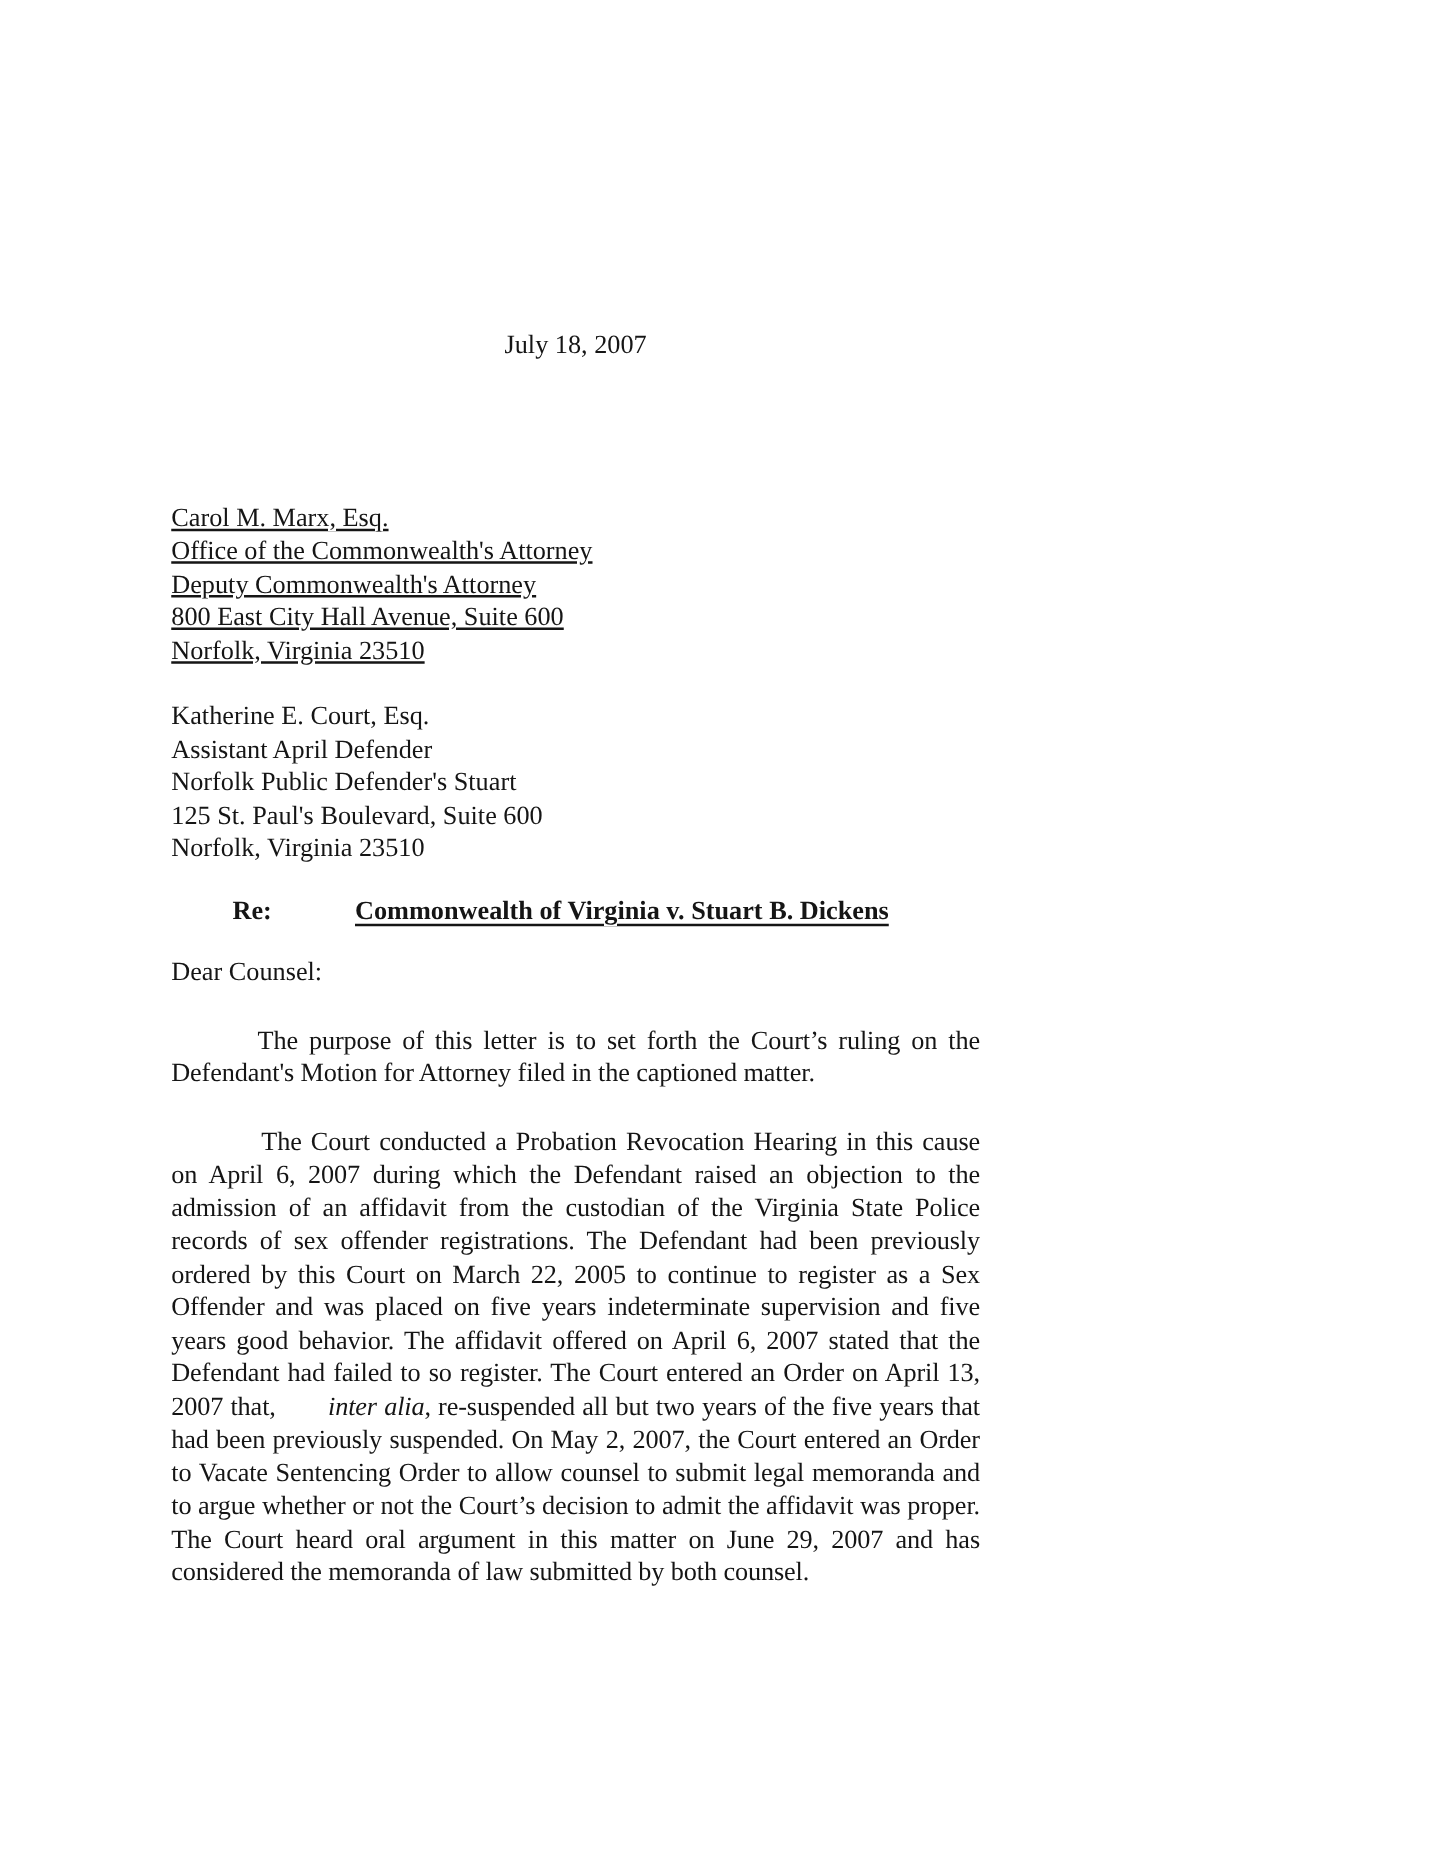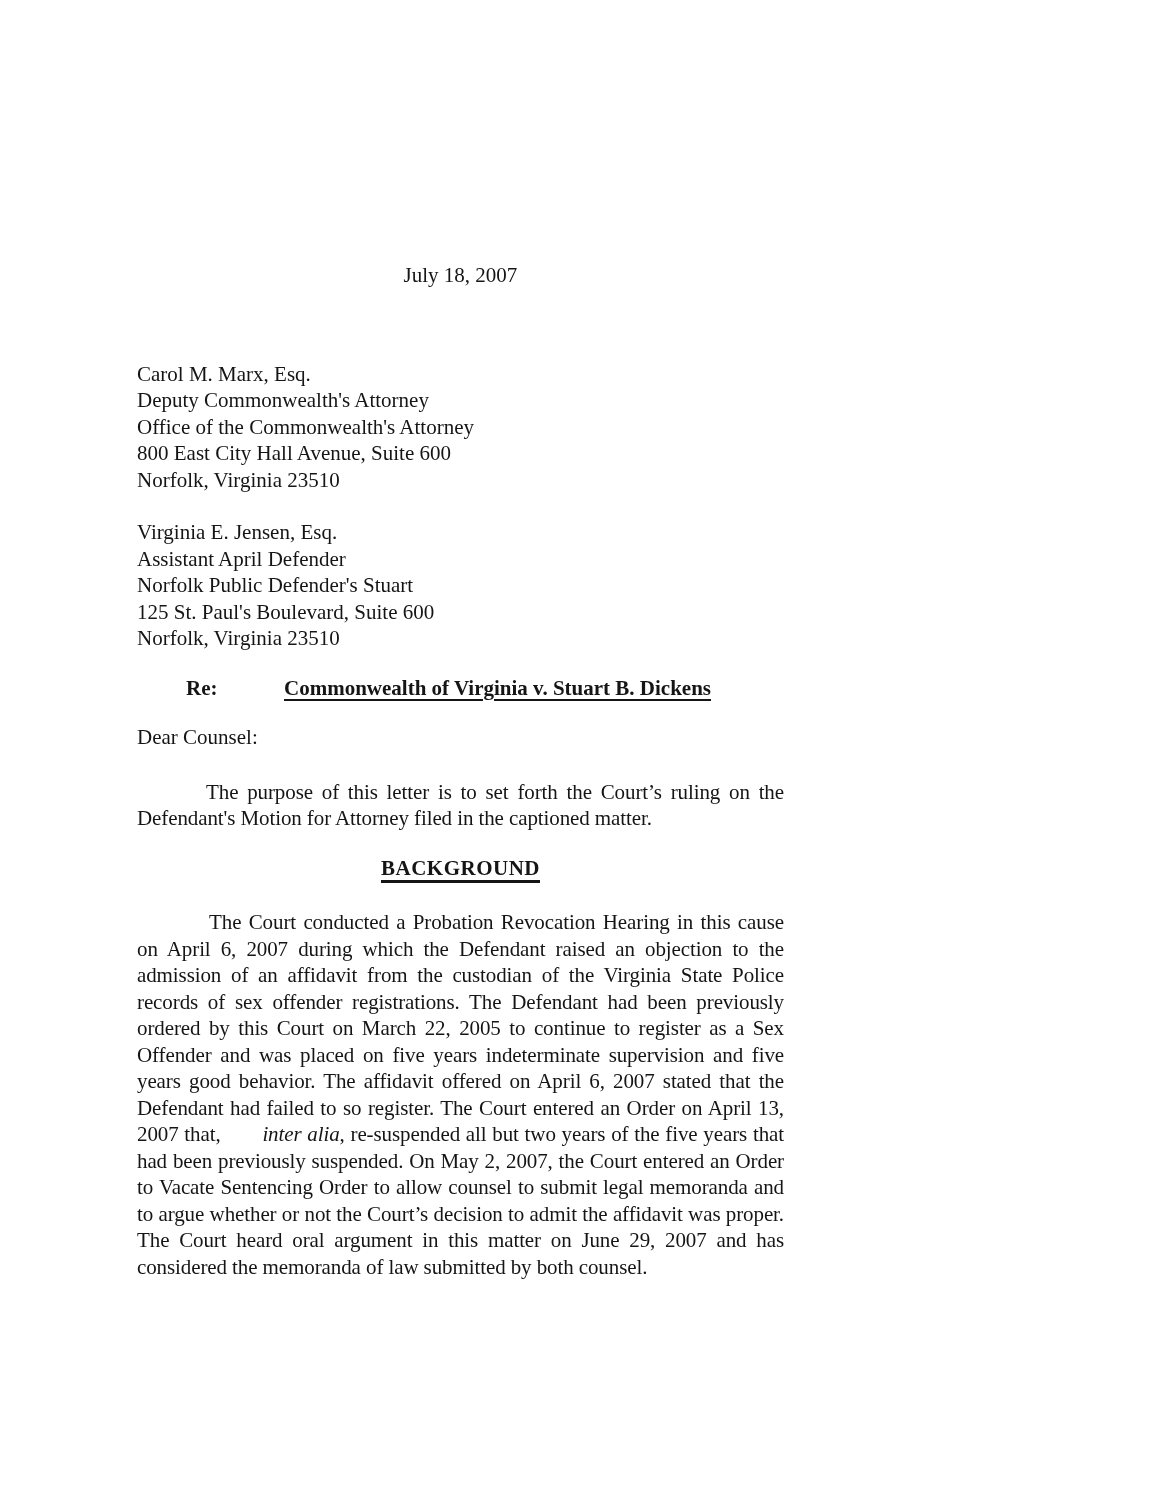--- a/index.html
+++ b/index.html
@@ -21,21 +21,21 @@
     font-size: 21px;
     line-height: 26.5px;
     color: #151515;
   }
   .date-line {
     text-align: center;
   }
   .addr {
     white-space: nowrap;
   }
-  .addr-1 { margin-top: 72px; }
+  .addr-1 { margin-top: 112px; text-decoration: underline; }
   .addr-2 { margin-top: 26px; }
   .re-block {
     margin-top: 23px;
     position: relative;
     padding-left: 135px;
     font-weight: bold;
   }
   .re-label {
     position: absolute;
     left: 49px;
@@ -76,43 +76,40 @@
 </head>
 <body>
 
 <div class="page">
   <div class="content">
 
     <div class="date-line">July 18, 2007</div>
 
     <div class="addr addr-1">
       <div>Carol M. Marx, Esq.</div>
+      <div>Office of the Commonwealth's Attorney</div>
       <div>Deputy Commonwealth's Attorney</div>
-      <div>Office of the Commonwealth's Attorney</div>
       <div>800 East City Hall Avenue, Suite 600</div>
       <div>Norfolk, Virginia 23510</div>
     </div>
 
     <div class="addr addr-2">
-      <div>Virginia E. Jensen, Esq.</div>
+      <div>Katherine E. Court, Esq.</div>
       <div>Assistant April Defender</div>
       <div>Norfolk Public Defender's Stuart</div>
       <div>125 St. Paul's Boulevard, Suite 600</div>
       <div>Norfolk, Virginia 23510</div>
     </div>
 
     <div class="re-block">
       <span class="re-label">Re:</span>
       <div class="case-title">Commonwealth of Virginia v. Stuart B. Dickens</div>
     </div>
 
     <div class="salutation">Dear Counsel:</div>
 
     <div class="para intro-para">The purpose of this letter is to set forth the Court’s ruling on the Defendant's Motion for Attorney filed in the captioned matter.</div>
 
-    <div class="section-heading">
-      <span class="underlined">BACKGROUND</span>
-    </div>
 
     <div class="para main-para"><span>The Court conducted a Probation Revocation Hearing in this cause on April 6, 2007 during which the Defendant raised an objection to the admission of an affidavit from the custodian of the Virginia State Police records of sex offender registrations. The Defendant had been previously ordered by this Court on March 22, 2005 to continue to register as a Sex Offender and was placed on five years indeterminate supervision and five years good behavior. The affidavit offered on April 6, 2007 stated that the Defendant had failed to so register.  The Court entered an Order on April 13, 2007 that, </span><span class="latin">inter alia</span><span>, re-suspended all but two years of the five years that had been previously suspended. On May 2, 2007, the Court entered an Order to Vacate Sentencing Order to allow counsel to submit legal memoranda and to argue whether or not the Court’s decision to admit the affidavit was proper. The Court heard oral argument in this matter on June 29, 2007 and has considered the memoranda of law submitted by both counsel.</span></div>
 
   </div>
 </div>
 
 </body></html>

